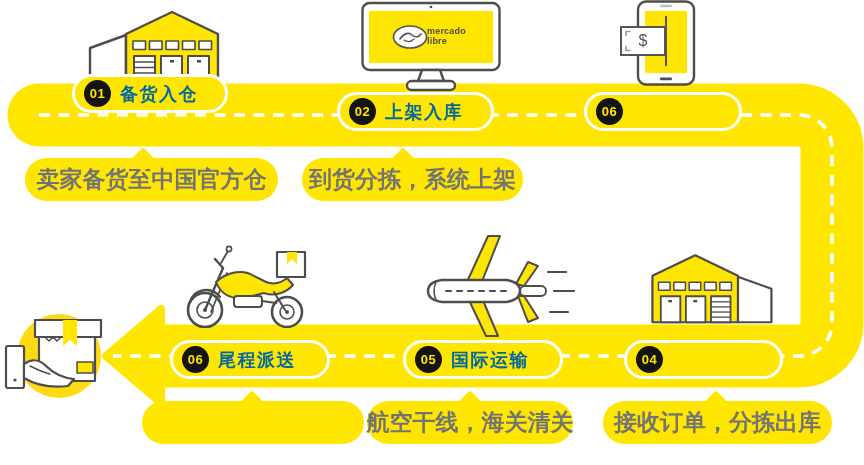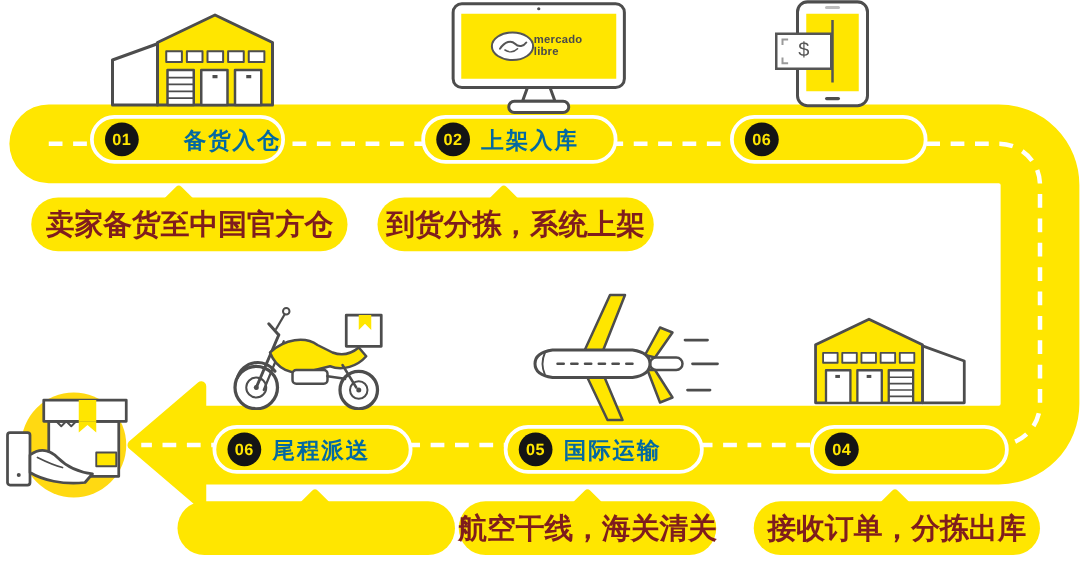--- a/index.html
+++ b/index.html
@@ -24,21 +24,21 @@
     color:#FFE600;font-size:13px;font-weight:700;letter-spacing:0.5px;
   }
   .pill-label{
     font-size:18px;font-weight:700;color:#0369a1;letter-spacing:1.5px;white-space:nowrap;
   }
   
   .bubble{
     position:absolute;height:43px;background:#FFE600;border-radius:21.5px;
     display:flex;align-items:center;justify-content:center;
   }
-  .bubble-text{font-size:23px;font-weight:700;color:#7f1d1d;white-space:nowrap;}
+  .bubble-text{font-size:23px;font-weight:700;color:#737373;white-space:nowrap;}
   .pointer{
     position:absolute;top:-7px;width:18px;height:18px;background:#FFE600;
     transform:rotate(45deg);border-radius:3px;
   }
   
   #monitor-logo-text{
     position:absolute;left:427px;top:27px;width:70px;line-height:1.08;
     font-size:9px;font-weight:700;color:#4a4a4a;letter-spacing:0.2px;
   }
   #dollar-sign{
@@ -203,32 +203,32 @@
       <rect x="59" y="14" width="14" height="17" fill="#FFE600" stroke="none"></rect>
       <polygon points="59,31 73,31 73,40 66,34 59,40" fill="#FFE600" stroke="none"></polygon>
       <rect x="73" y="56" width="16" height="11" fill="#FFE600" stroke-width="1.5"></rect>
       <rect x="2" y="40" width="18" height="42" rx="2" fill="#ffffff" stroke-width="2.2"></rect>
       <circle cx="11" cy="74" r="1.6" fill="#4d4d4d" stroke="none"></circle>
       <path d="M 20 58 C 28 52 36 54 42 60 C 50 68 60 72 70 73 L 64 80 C 46 82 30 78 20 72 Z" fill="#ffffff" stroke-width="2.2"></path>
       <path d="M 26 60 C 32 63 38 66 46 68" fill="none" stroke-width="1.4"></path>
     </g>
   </svg>
 
-  <div class="pill" style="left:72px;top:92px;width:156px;justify-content:space-between;">
+  <div class="pill" style="left:72px;top:74px;width:156px;">
     <div class="badge">01</div>
     <div class="pill-label">备货入仓</div>
   </div>
   <div class="pill" style="left:337px;top:92px;width:157px;">
     <div class="badge">02</div>
     <div class="pill-label">上架入库</div>
   </div>
   <div class="pill" style="left:584px;top:92px;width:158px;">
     <div class="badge">06</div>
   </div>
-  <div class="pill" style="left:648px;top:340px;width:159px;">
+  <div class="pill" style="left:624px;top:340px;width:159px;">
     <div class="badge">04</div>
   </div>
   <div class="pill" style="left:403px;top:340px;width:160px;">
     <div class="badge">05</div>
     <div class="pill-label">国际运输</div>
   </div>
   <div class="pill" style="left:170px;top:340px;width:160px;">
     <div class="badge">06</div>
     <div class="pill-label">尾程派送</div>
   </div>

